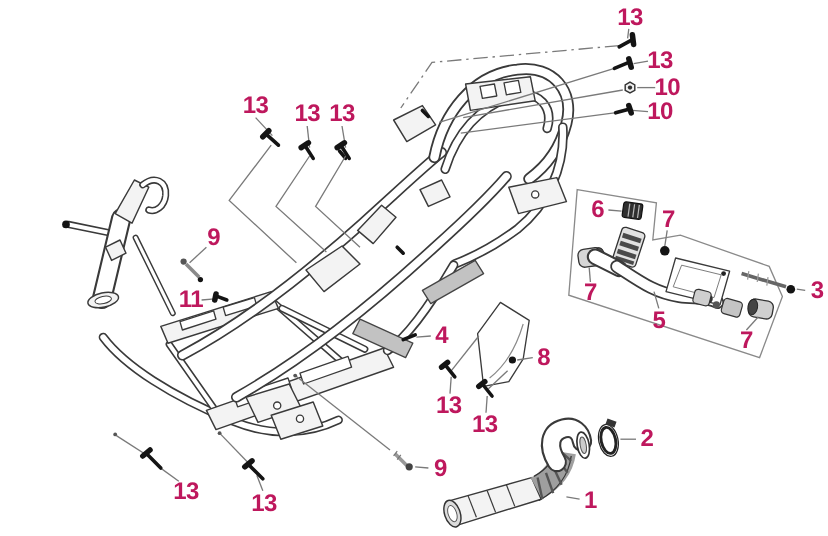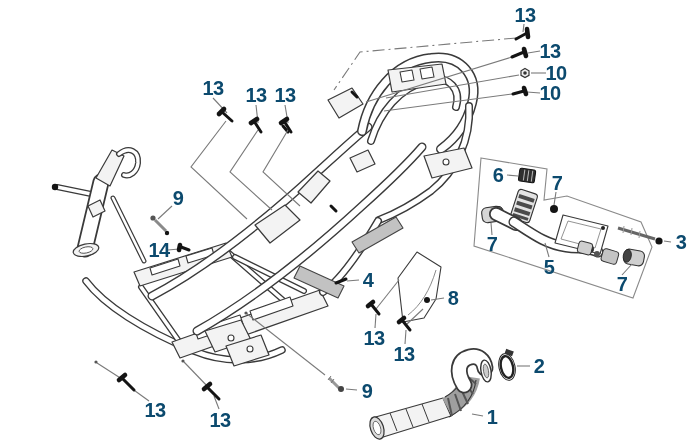--- a/index.html
+++ b/index.html
@@ -7,21 +7,21 @@
          font-family:"Liberation Sans",sans-serif;}
   #stage svg{position:absolute;left:0;top:0;}
   .t-d{fill:none;stroke:#3a3a3a;stroke-linecap:round;stroke-linejoin:round;}
   .t-w{fill:none;stroke:#ffffff;stroke-linecap:round;stroke-linejoin:round;}
   .outline{fill:#f3f3f3;stroke:#3a3a3a;stroke-width:1.2;stroke-linejoin:round;}
   .white{fill:#ffffff;stroke:#3a3a3a;stroke-width:1.1;stroke-linejoin:round;}
   .grayp{fill:#c2c2c2;stroke:#444;stroke-width:1.1;stroke-linejoin:round;}
   .leader{stroke:#7a7a7a;stroke-width:1.1;fill:none;}
   .boltshaft{stroke:#141414;stroke-width:3;stroke-linecap:round;}
   .bolthead{stroke:#141414;stroke-width:4.6;stroke-linecap:round;}
-  .callout{position:absolute;transform:translate(-50%,-50%);color:#0c4a6e;
+  .callout{position:absolute;transform:translate(-50%,-50%);color:#be185d;
            font-weight:bold;font-size:20px;line-height:1;letter-spacing:-0.5px;
            font-family:"Liberation Sans",sans-serif;white-space:nowrap;}
 </style>
 </head>
 <body>
 
 <div id="stage">
 <svg width="690" height="447" viewBox="0 0 690 447">
 
   <g>
@@ -299,21 +299,21 @@
 
 <div id="callout-layer">
       <div class="callout" style="left: 213px; top: 88px;">13</div>
       <div class="callout" style="left: 256px; top: 95px;">13</div>
       <div class="callout" style="left: 285px; top: 95px;">13</div>
       <div class="callout" style="left: 525px; top: 15px;">13</div>
       <div class="callout" style="left: 550px; top: 51px;">13</div>
       <div class="callout" style="left: 556px; top: 73px;">10</div>
       <div class="callout" style="left: 550px; top: 93px;">10</div>
       <div class="callout" style="left: 178px; top: 198px;">9</div>
-      <div class="callout" style="left: 159px; top: 250px;">14</div>
+      <div class="callout" style="left: 159px; top: 250px;">11</div>
       <div class="callout" style="left: 498px; top: 175px;">6</div>
       <div class="callout" style="left: 557px; top: 183px;">7</div>
       <div class="callout" style="left: 492px; top: 244px;">7</div>
       <div class="callout" style="left: 549px; top: 267px;">5</div>
       <div class="callout" style="left: 681px; top: 242px;">3</div>
       <div class="callout" style="left: 622px; top: 284px;">7</div>
       <div class="callout" style="left: 368px; top: 280px;">4</div>
       <div class="callout" style="left: 453px; top: 298px;">8</div>
       <div class="callout" style="left: 374px; top: 338px;">13</div>
       <div class="callout" style="left: 404px; top: 354px;">13</div>

